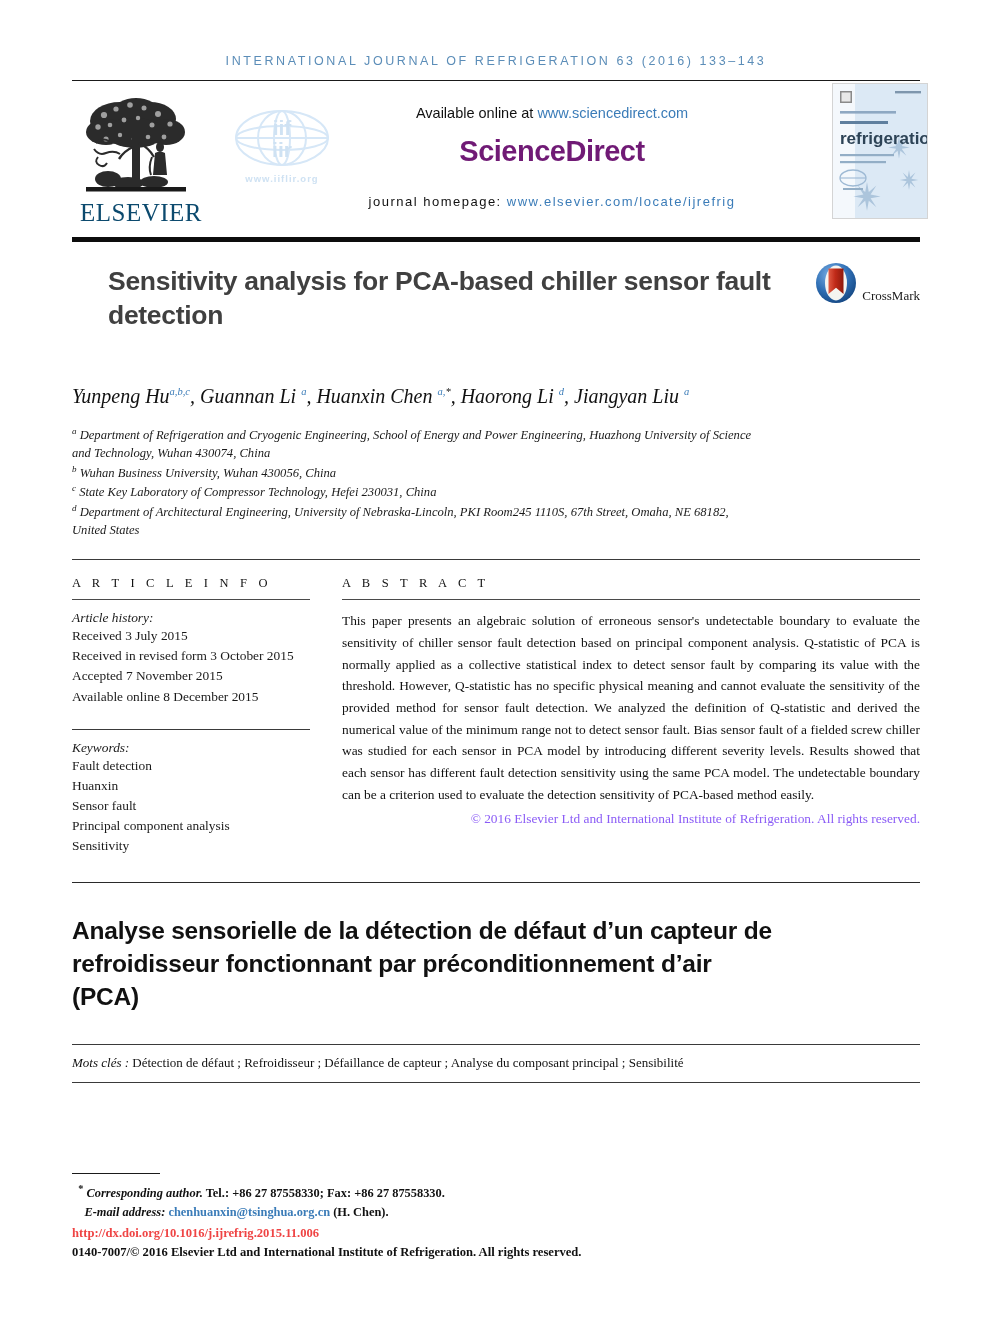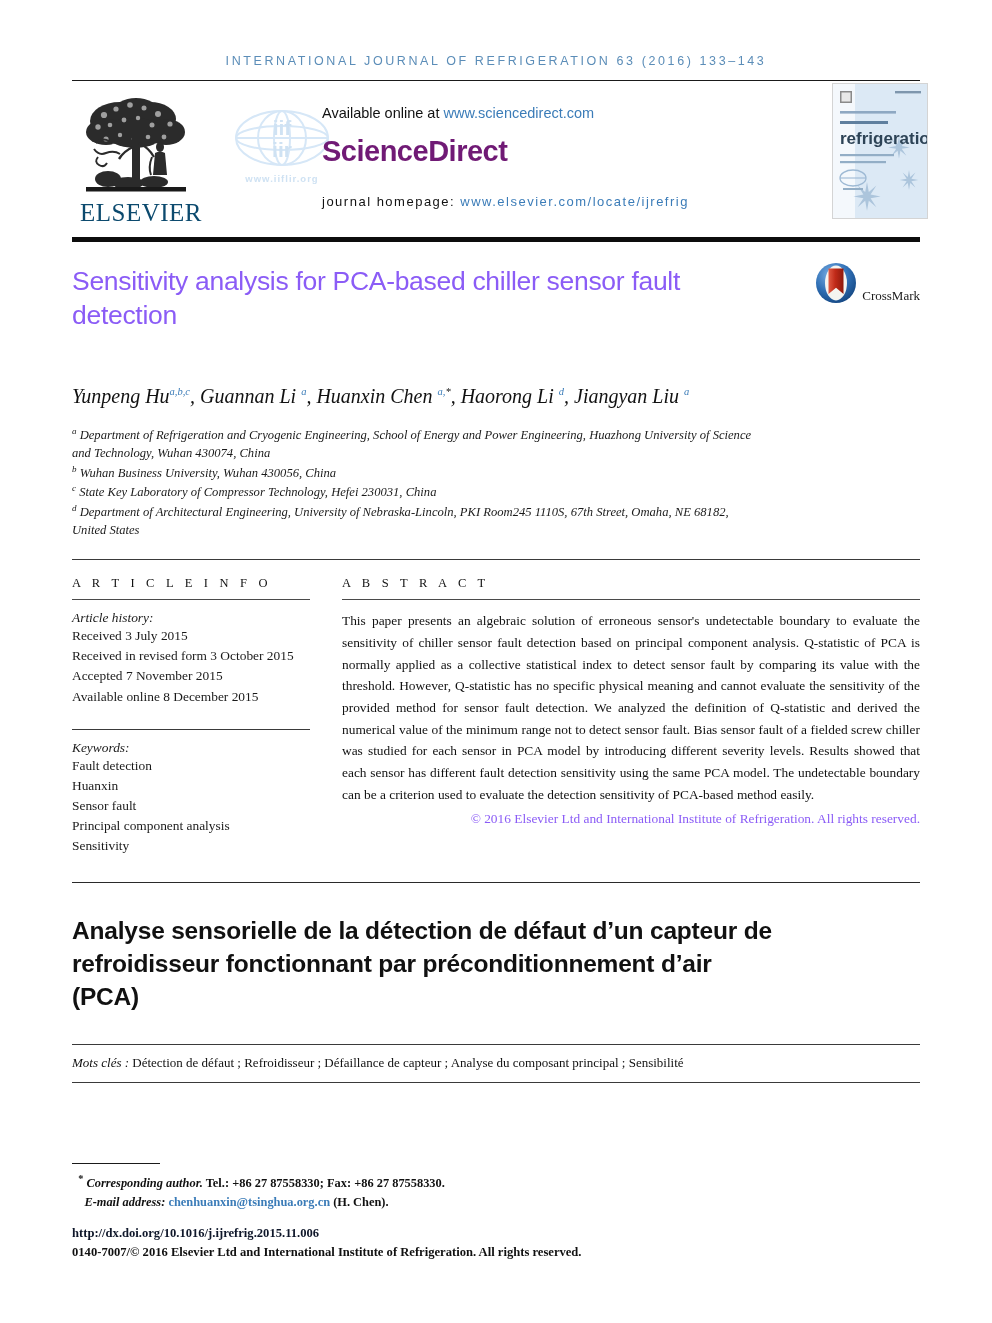--- a/index.html
+++ b/index.html
@@ -73,20 +73,21 @@
     color: #cfe2f3;
     letter-spacing: 1px;
     margin-top: -4px;
     font-weight: bold;
   }
   .center-block {
     position: absolute;
     left: 250px;
     right: 138px;
     top: 0;
+    text-align: center;
   }
   .avail {
     font-family: "Liberation Sans", sans-serif;
     font-size: 14.5px;
     color: #111;
     margin-top: 24px;
     white-space: nowrap;
   }
   .avail a { color: #3b7cb8; text-decoration: none; }
   .sd-logo {
@@ -123,26 +124,27 @@
 
   
   .title-row {
     margin: 0 72px;
     position: relative;
     padding-top: 22px;
     min-height: 92px;
   }
   .paper-title {
     font-family: "Liberation Sans", sans-serif;
-    font-weight: normal;
+    font-weight: bold;
     font-size: 26.5px;
     line-height: 1.3;
     letter-spacing: -0.3px;
-    color: #8b5cf6;
+    color: #404040;
     width: 690px;
+    margin-left: 36px;
   }
   .crossmark {
     position: absolute;
     right: 0;
     top: 20px;
     display: flex;
     align-items: flex-end;
     gap: 5px;
   }
   .crossmark-label {
@@ -281,23 +283,23 @@
   }
   .fn-line {
     font-size: 12.4px;
     line-height: 1.52;
     color: #111;
   }
   .fn-line .it { font-style: italic; }
   .fn-line a { color: #3b7cb8; text-decoration: none; }
   .doi {
     font-size: 12.6px;
-    color: #0f172a;
+    color: #ef4444;
     line-height: 1.55;
-    margin-top: 12px;
+    margin-top: 2px;
   }
   .issn {
     font-size: 12.6px;
     color: #111;
     line-height: 1.55;
   }
 </style>
 </head>
 <body>
 

